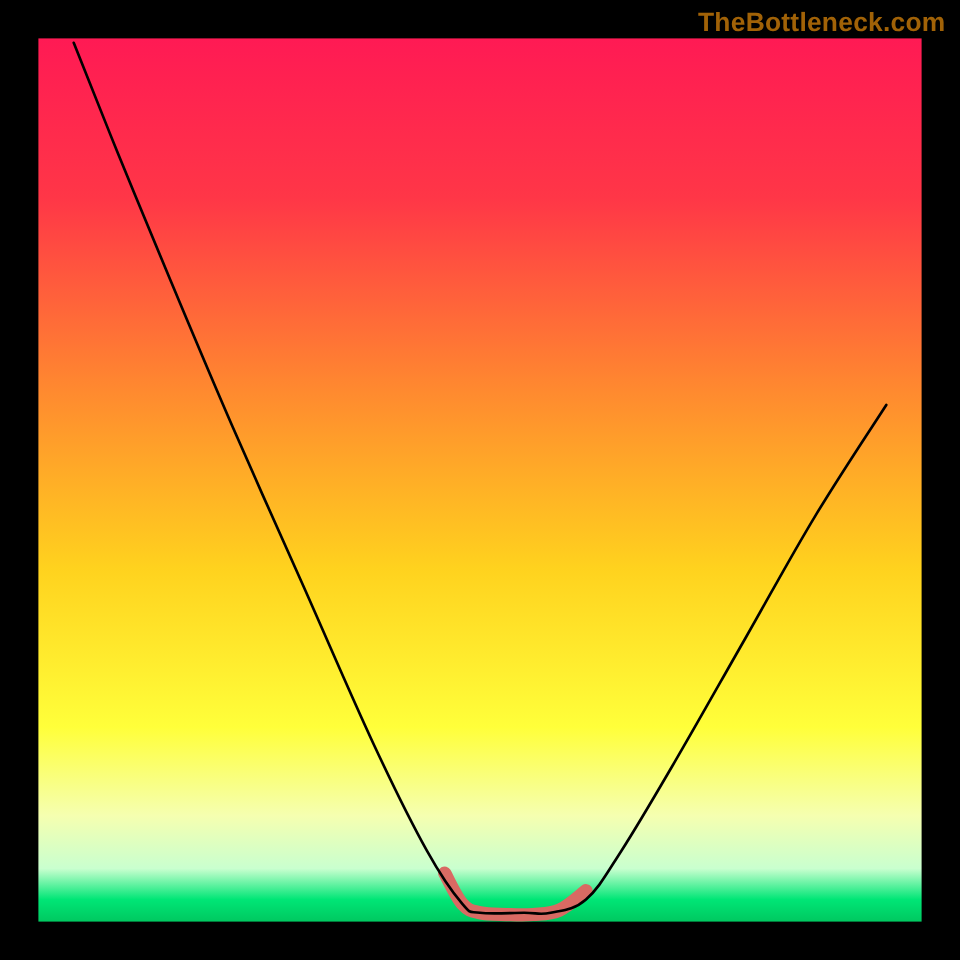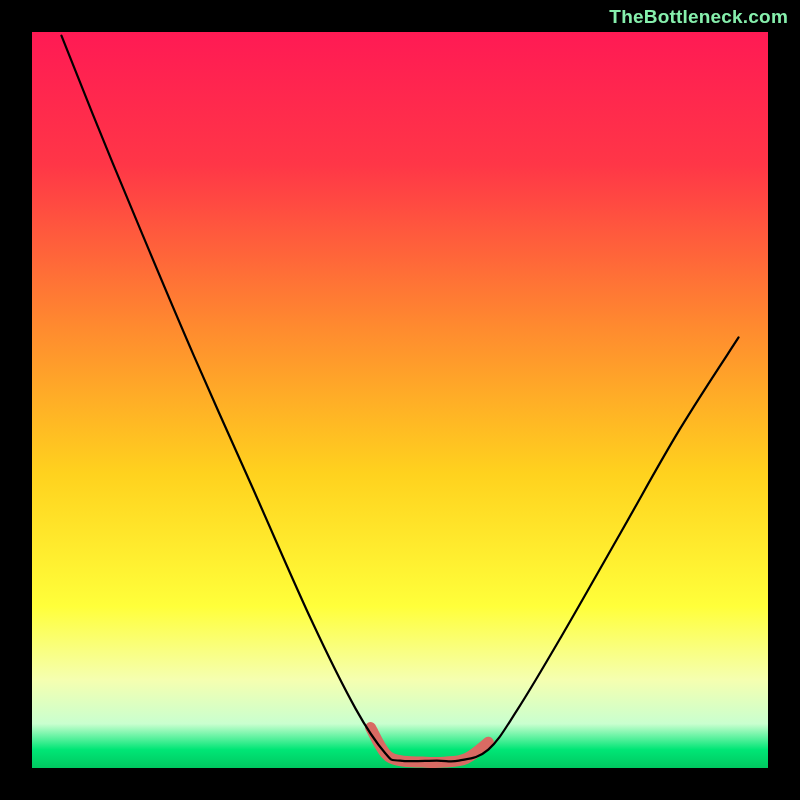--- a/index.html
+++ b/index.html
@@ -14,22 +14,22 @@
   .frame {
     position: relative;
     width: 800px;
     height: 800px;
     background: #000;
   }
   .watermark {
     position: absolute;
     top: 6px;
     right: 12px;
-    color: #86efac;
-    font-size: 19px;
+    color: #a16207;
+    font-size: 22px;
     font-weight: 600;
     letter-spacing: 0.2px;
     z-index: 5;
     user-select: none;
   }
   svg {
     position: absolute;
     top: 0;
     left: 0;
   }

